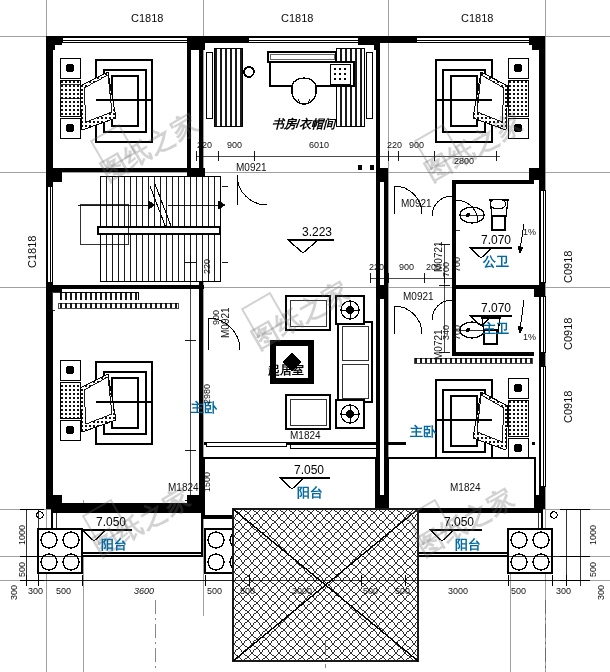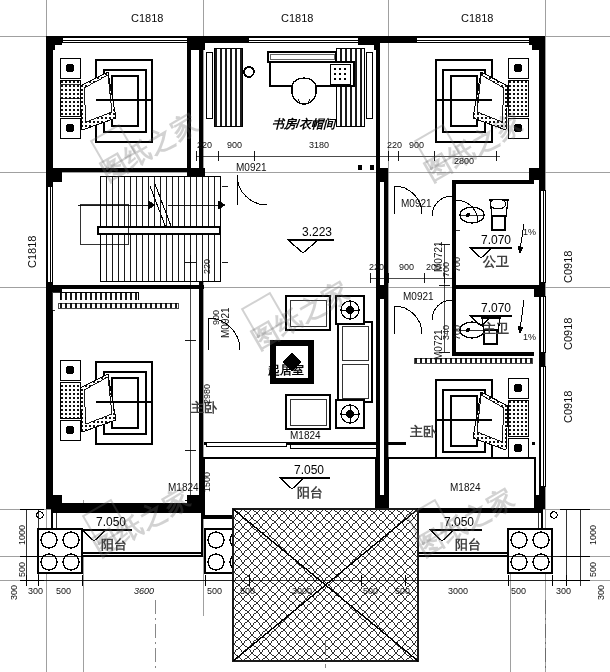--- a/index.html
+++ b/index.html
@@ -43,21 +43,21 @@
     color:#0a0a0a;
     white-space:nowrap;
     line-height:1;
     transform-origin:0 0;
     transform:rotate(-90deg);
   }
   .room{
     position:absolute;
     font-size:13px;
     font-weight:bold;
-    color:#404040;
+    color:#0369a1;
     white-space:nowrap;
     line-height:1;
   }
   .roombig{
     position:absolute;
     font-size:12px;
     font-weight:bold;
     color:#000;
     white-space:nowrap;
     line-height:1;
@@ -642,21 +642,21 @@
   <div class="door" style="left:403px;top:292px;">M0921</div>
   <div class="doorv" style="left:221px;top:338px;">M0921</div>
   <div class="doorv" style="left:434px;top:272px;">M0721</div>
   <div class="doorv" style="left:434px;top:360px;">M0721</div>
   <div class="door" style="left:290px;top:431px;">M1824</div>
   <div class="door" style="left:168px;top:483px;">M1824</div>
   <div class="door" style="left:450px;top:483px;">M1824</div>
 
   <div class="dim" style="left:197px;top:141px;">220</div>
   <div class="dim" style="left:227px;top:141px;">900</div>
-  <div class="dim" style="left:309px;top:141px;">3180</div>
+  <div class="dim" style="left:309px;top:141px;">6010</div>
   <div class="dim" style="left:387px;top:141px;">220</div>
   <div class="dim" style="left:409px;top:141px;">900</div>
   <div class="dim" style="left:454px;top:141px;margin-top:16px;">2800</div>
 
   <div class="dim" style="left:369px;top:263px;">220</div>
   <div class="dim" style="left:399px;top:263px;">900</div>
   <div class="dim" style="left:426px;top:263px;">200</div>
 
   <div class="dimv" style="left:203px;top:274px;">220</div>
   <div class="dimv" style="left:212px;top:325px;">900</div>

